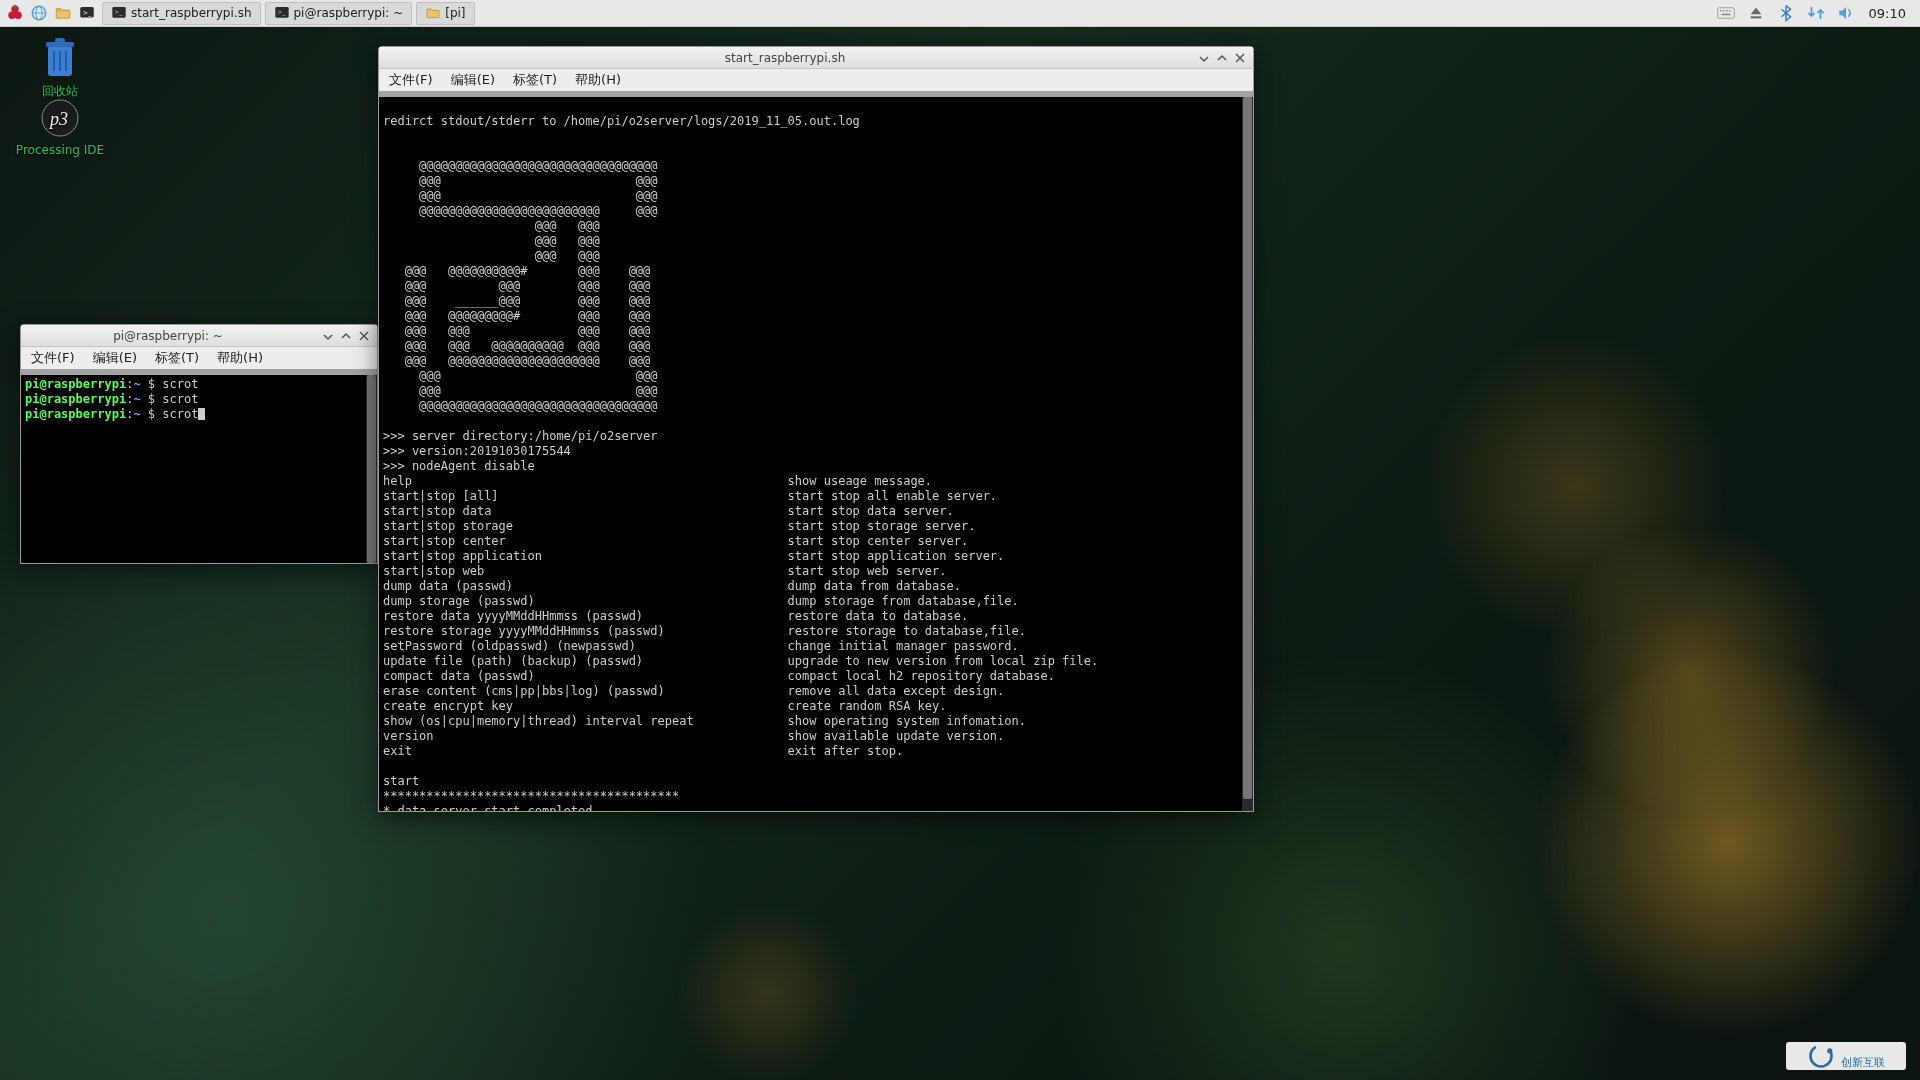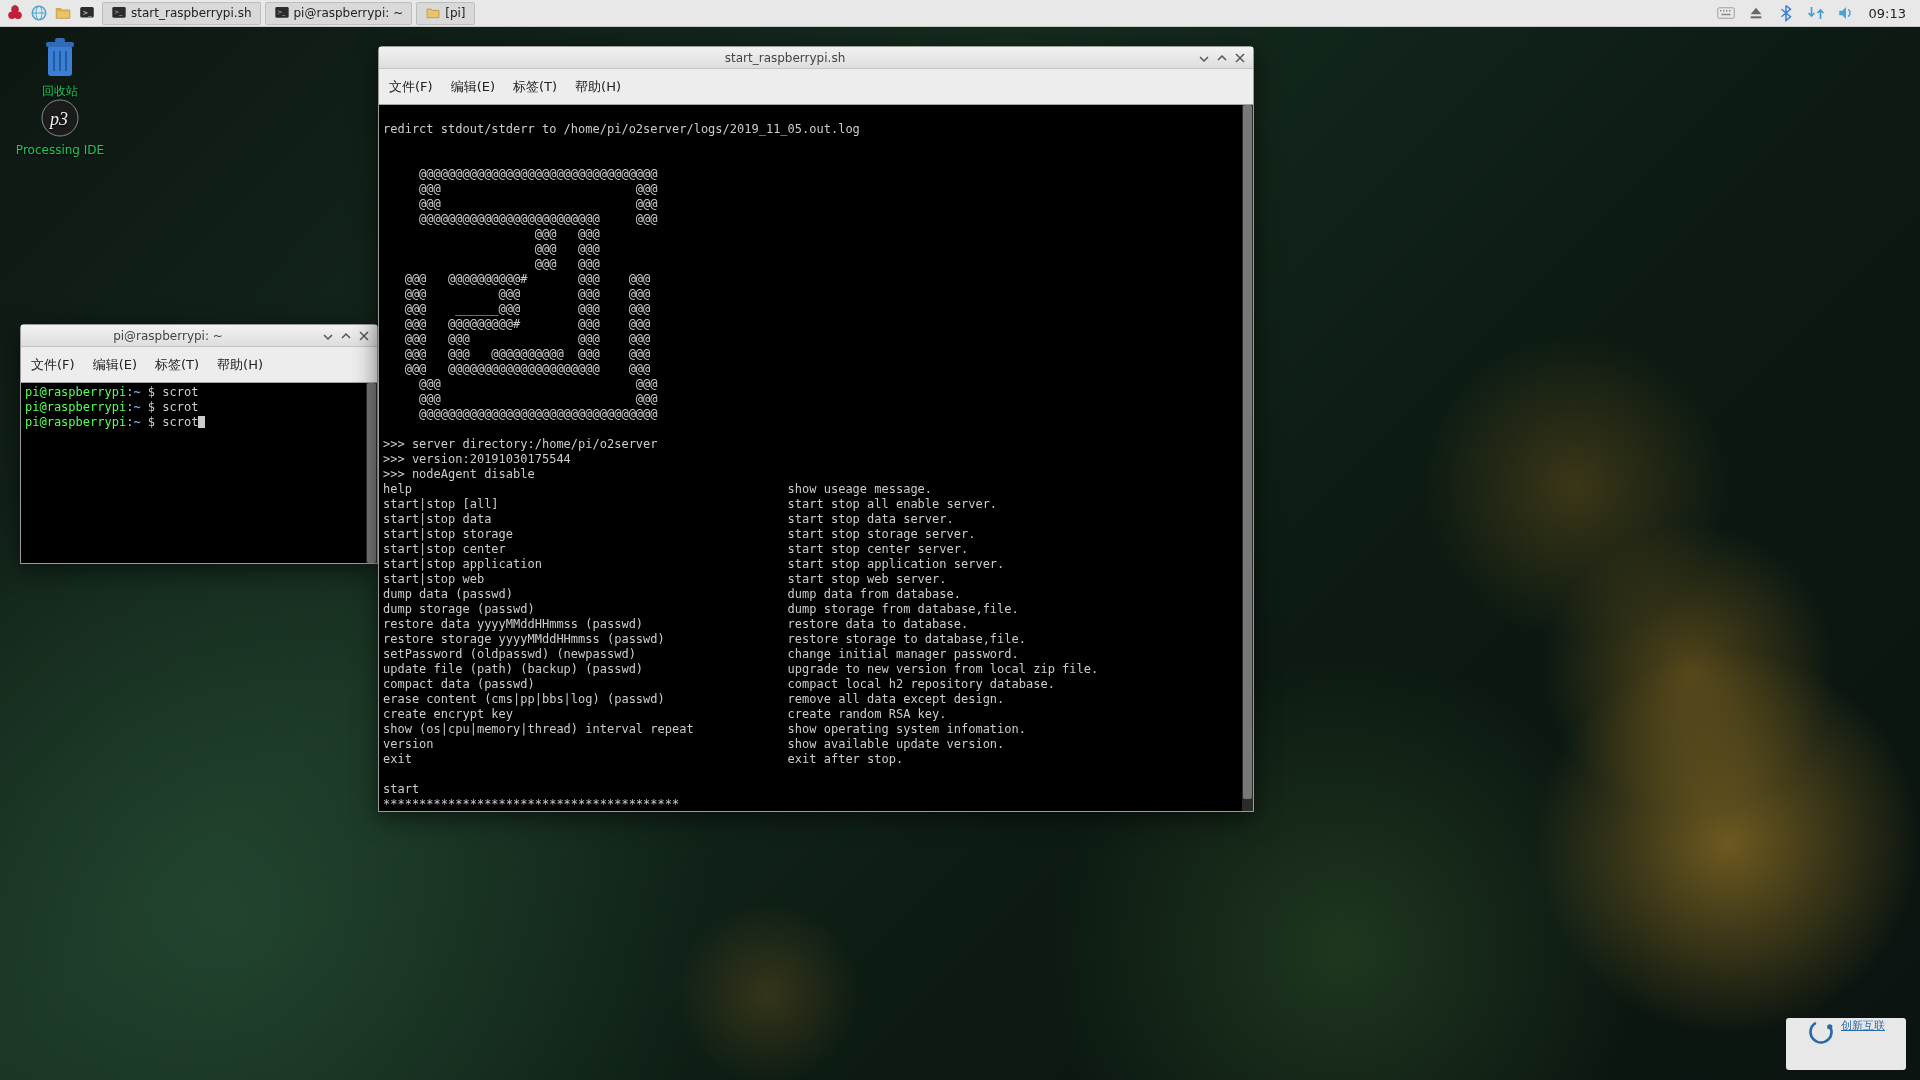--- a/index.html
+++ b/index.html
@@ -64,43 +64,43 @@
 .titlebar {
   height:22px; display:flex; align-items:center;
   background:linear-gradient(#f2f2f2,#dedede);
   border-bottom:1px solid #c4c4c4;
   font-size:12px; color:#444;
 }
 .titlebar .title { flex:1; text-align:center; }
 .titlebar .wbtns { display:flex; gap:4px; padding:0 6px; }
 .wbtn { width:14px; height:14px; display:flex; align-items:center; justify-content:center; cursor:pointer; color:#555; font-size:11px; }
 .menubar {
-  height:36px; display:flex; align-items:center; gap:18px;
-  padding:0 10px; background:#ededed; border-bottom:1px solid #a3a3a3;
+  height:28px; display:flex; align-items:center; gap:18px;
+  padding:0 10px; background:#ededed; border-bottom:6px solid #a3a3a3;
   font-size:13px; color:#222;
 }
 .menubar span { cursor:pointer; }
 .term {
   flex:1; background:#000000; color:#ccc;
   font-family:"DejaVu Sans Mono","Liberation Mono",monospace;
   font-size:12px; line-height:15px;
   padding:2px 4px; white-space:pre; overflow:hidden;
   position:relative;
 }
 .term .scroll { position:absolute; right:0; top:0; bottom:0; width:11px; background:#2b2b2b; }
 .term .scroll .thumb { position:absolute; left:1px; right:1px; background:#777; border-radius:2px; }
-.prompt-user { color:#55ff55; font-weight:normal; }
+.prompt-user { color:#55ff55; font-weight:bold; }
 .prompt-path { color:#6fa8ff; font-weight:bold; }
 .cursor { background:#ccc; display:inline-block; width:7px; height:12px; vertical-align:-2px; }
 
 .watermark {
   position:absolute; right:14px; bottom:10px;
-  width:120px; height:52px; background:rgba(255,255,255,0.9);
-  border-radius:3px; display:flex; align-items:flex-start; justify-content:center;
-  font-size:11px; color:#2a6aa8; gap:6px;text-decoration:underline;
+  width:120px; height:28px; background:rgba(255,255,255,0.9);
+  border-radius:3px; display:flex; align-items:flex-end; justify-content:center;
+  font-size:11px; color:#2a6aa8; gap:6px;
 }
 svg { display:block; }
 </style>
 </head>
 <body>
 
 <div class="bg"></div>
 
 <div class="panel">
   <div class="left">
@@ -187,21 +187,21 @@
           <path d="M6 2 v12 M2 10 l4 4 l4 -4" fill="none" stroke="#3aa0d6" stroke-width="2.2"></path>
           <path d="M18 18 v-12 M14 10 l4 -4 l4 4" fill="none" stroke="#3aa0d6" stroke-width="2.2"></path>
         </svg>
     </div>
     <div class="panel-icon">
       <svg width="18" height="16" viewBox="0 0 24 20">
           <path d="M3 7 h4 l5 -5 v16 l-5 -5 h-4 z" fill="#4aa3d6"></path>
           <path d="M15 5 q5 5 0 10" fill="none" stroke="#4aa3d6" stroke-width="2"></path>
         </svg>
     </div>
-    <div class="clock">09:13</div>
+    <div class="clock">09:10</div>
   </div>
 </div>
 
 <div class="desktop-icon" style="top:36px; left:20px;">
   <div class="glyph">
     <svg width="40" height="44" viewBox="0 0 40 44">
         <rect x="8" y="10" width="24" height="30" rx="3" fill="#3a7fd5"></rect>
         <rect x="6" y="6" width="28" height="5" rx="2" fill="#2f6bb8"></rect>
         <rect x="15" y="2" width="10" height="5" rx="2" fill="#2f6bb8"></rect>
         <line x1="14" y1="15" x2="14" y2="35" stroke="#255a9e" stroke-width="2"></line>

